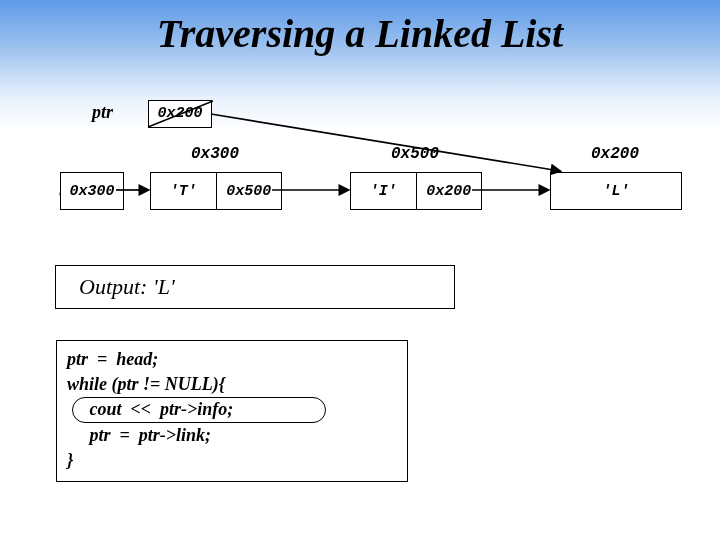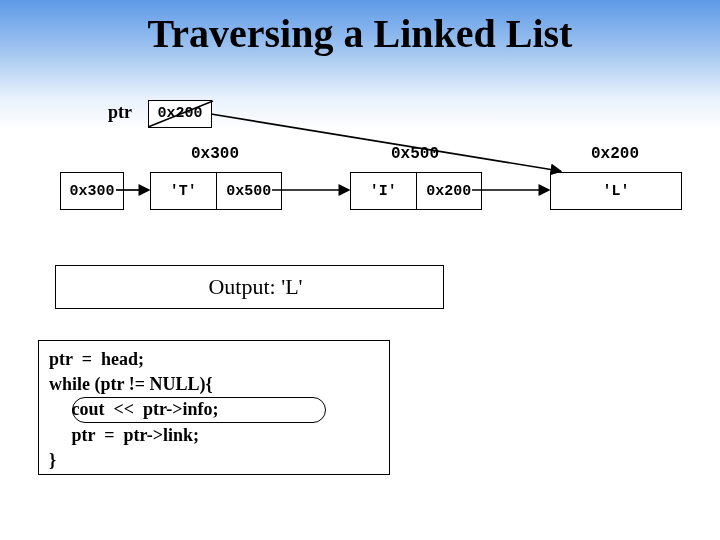--- a/index.html
+++ b/index.html
@@ -15,20 +15,21 @@
     top: 0; left: 0; right: 0;
     height: 130px;
     background: linear-gradient(to bottom, #5e9ae8 0%, #a3c6f0 40%, #e8f1fc 75%, #ffffff 100%);
     z-index: 0;
   }
   .slide {
     position: relative;
     width: 720px;
     height: 510px;
     z-index: 1;
+    font-style: italic;
   }
   .title {
     position: absolute;
     top: 10px;
     left: 0; right: 0;
     text-align: center;
     font-size: 40px;
     font-weight: bold;
     color: #000;
   }
@@ -112,38 +113,37 @@
   
   .output-box {
     position: absolute;
     left: 55px;
     top: 265px;
     width: 375px;
     height: 42px;
     border: 1.5px solid #000;
     font-family: "Times New Roman", serif;
     font-size: 22px;
-    padding-left: 12px;
+    padding-left: 23px;
     display: flex;
     align-items: center;
-    justify-content: center;
   }
 
   
   .code-box {
     position: absolute;
-    left: 38px;
+    left: 56px;
     top: 340px;
     width: 330px;
     border: 1.5px solid #000;
     font-family: "Times New Roman", serif;
     font-weight: bold;
     font-size: 18px;
     line-height: 1.4;
-    padding: 6px 10px 1px 10px;
+    padding: 6px 10px 8px 10px;
     white-space: pre;
   }
   .hl-line {
     position: absolute;
     left: 72px;
     top: 397px;
     width: 252px;
     height: 24px;
     border: 1.5px solid #000;
     border-radius: 13px;
@@ -158,21 +158,21 @@
   }
 </style>
 </head>
 <body>
 
 <div class="sky"></div>
 <div class="slide">
 
   <div class="title">Traversing a Linked List</div>
 
-  <div class="lbl serif-bold" style="left:108px; top:102px;">ptr</div>
+  <div class="lbl serif-bold" style="left:92px; top:102px;">ptr</div>
   <div class="ptr-box">0x200</div>
 
   <div class="lbl" style="left:14px; top:180px;margin-left:45px;">head</div>
   <div class="head-box">0x300</div>
 
   <div class="node-addr" style="left:150px;">0x300</div>
   <div class="node-addr" style="left:350px;">0x500</div>
   <div class="node-addr" style="left:550px;">0x200</div>
 
   <div class="node" style="left:150px;">

